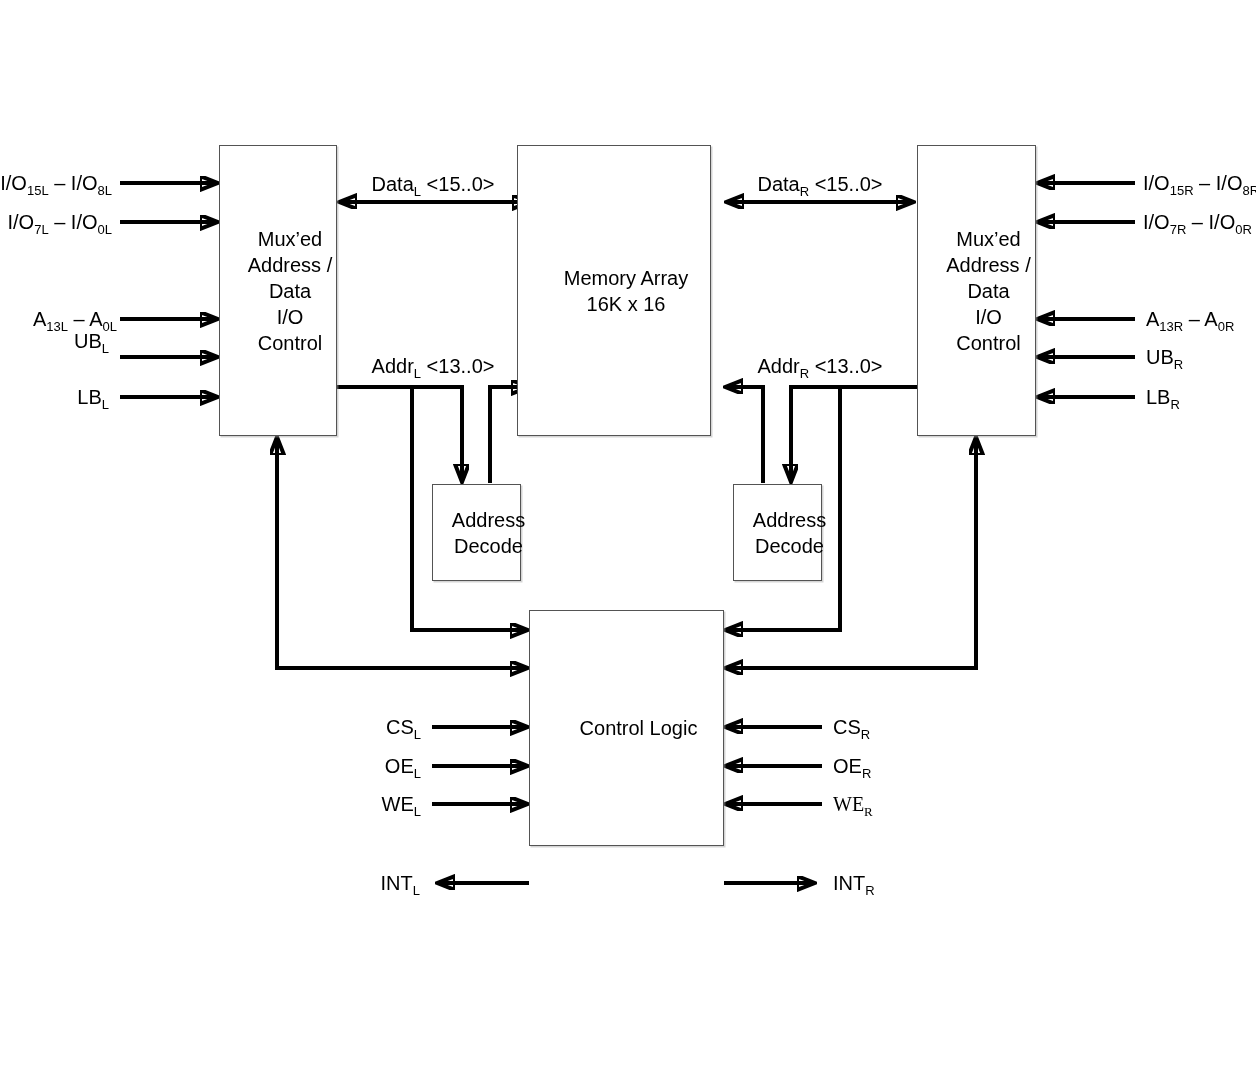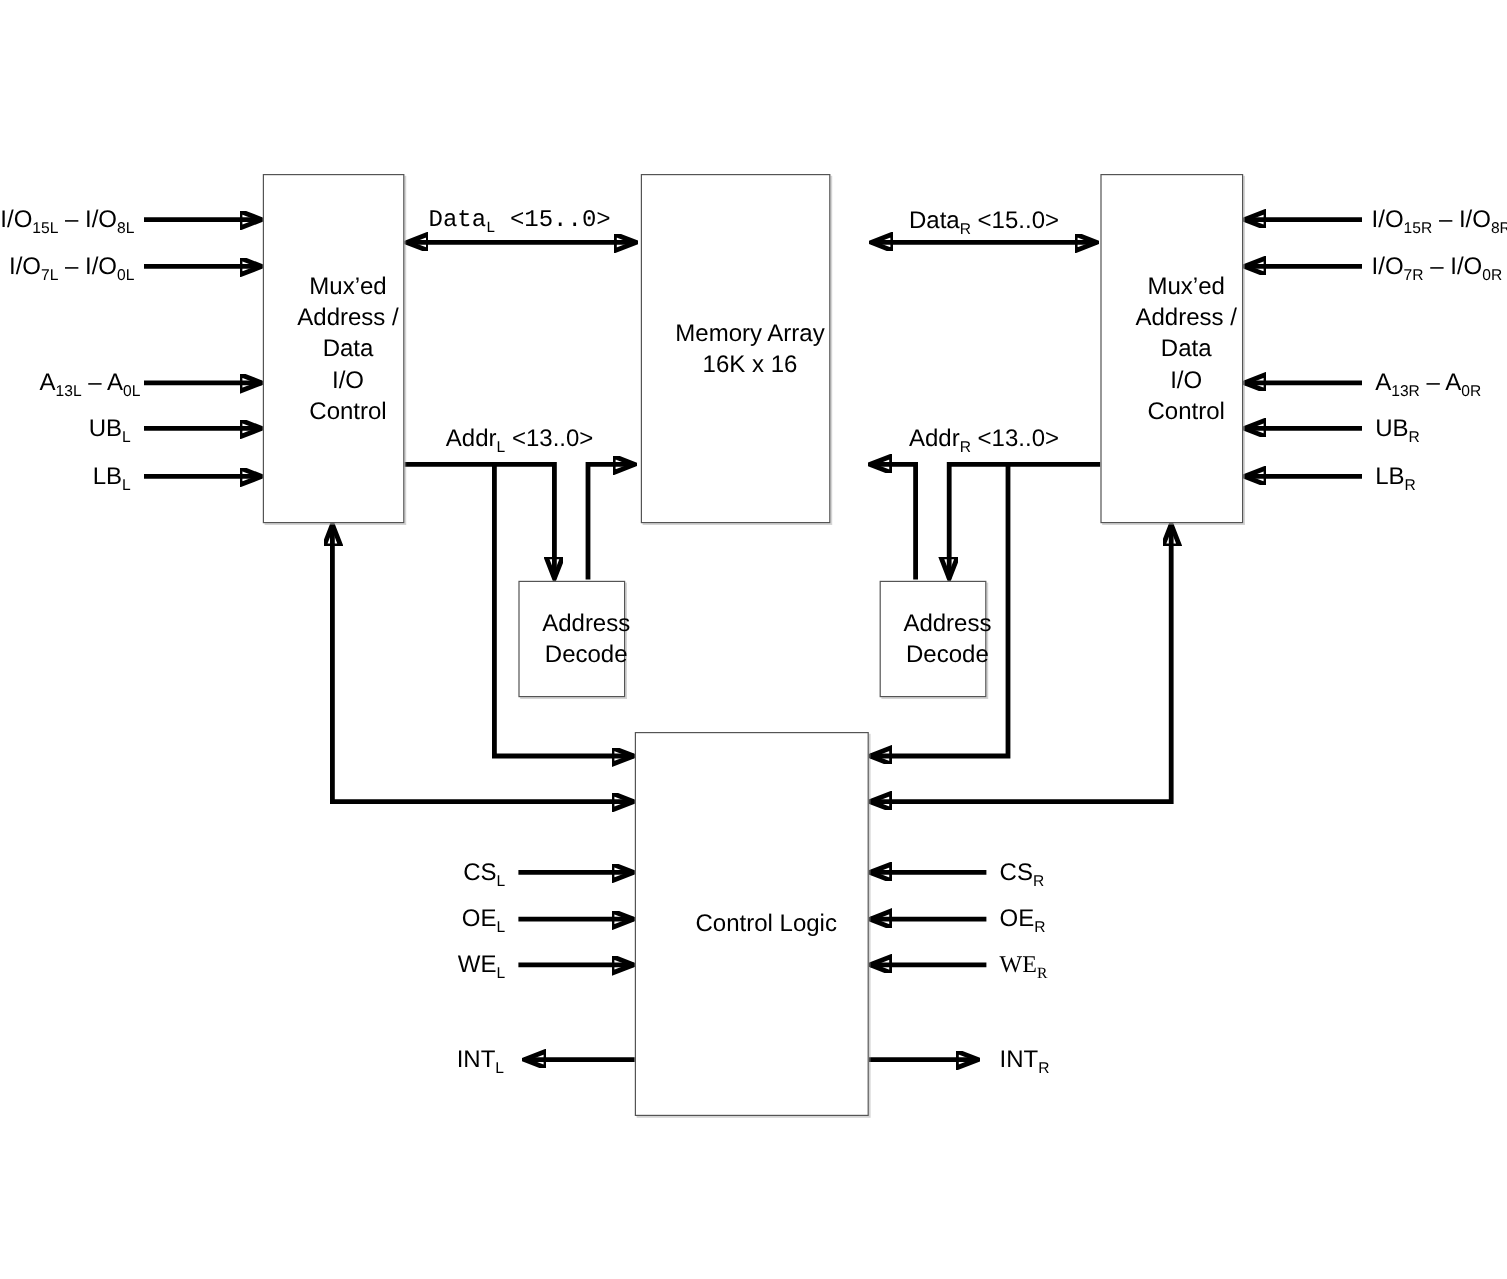--- a/index.html
+++ b/index.html
@@ -80,21 +80,21 @@
     <path d="M724,883 H815" marker-end="url(#arr)"></path>
   </svg>
 
   <div class="block" style="left:219px;top:145px;width:118px;height:291px;">
     <span class="block-label">Mux’ed
 Address /
 Data
 I/O Control</span>
   </div>
 
-  <div class="block" style="left:534px;top:145px;width:158px;height:291px;">
+  <div class="block" style="left:517px;top:145px;width:194px;height:291px;">
     <span class="block-label">Memory Array
 16K x 16</span>
   </div>
 
   <div class="block" style="left:917px;top:145px;width:119px;height:291px;">
     <span class="block-label">Mux’ed
 Address /
 Data
 I/O Control</span>
   </div>
@@ -102,37 +102,37 @@
   <div class="block" style="left:432px;top:484px;width:89px;height:97px;">
     <span class="block-label">Address
 Decode</span>
   </div>
 
   <div class="block" style="left:733px;top:484px;width:89px;height:97px;">
     <span class="block-label">Address
 Decode</span>
   </div>
 
-  <div class="block" style="left:529px;top:610px;width:195px;height:320px;">
+  <div class="block" style="left:529px;top:610px;width:195px;height:236px;">
     <span class="block-label">Control Logic</span>
   </div>
 
   <div class="lbl ralign" style="right:1144px;top:170px;">I/O<sub>15L</sub> – I/O<sub>8L</sub></div>
   <div class="lbl ralign" style="right:1144px;top:209px;">I/O<sub>7L</sub> – I/O<sub>0L</sub></div>
   <div class="lbl ralign" style="right:1139px;top:306px;">A<sub>13L</sub> – A<sub>0L</sub></div>
-  <div class="lbl ralign" style="right:1147px;top:344px;">UB<sub>L</sub></div>
+  <div class="lbl ralign" style="right:1147px;top:328px;">UB<sub>L</sub></div>
   <div class="lbl ralign" style="right:1147px;top:384px;">LB<sub>L</sub></div>
 
   <div class="lbl" style="left:1143px;top:170px;">I/O<sub>15R</sub> – I/O<sub>8R</sub></div>
   <div class="lbl" style="left:1143px;top:209px;">I/O<sub>7R</sub> – I/O<sub>0R</sub></div>
   <div class="lbl" style="left:1146px;top:306px;">A<sub>13R</sub> – A<sub>0R</sub></div>
   <div class="lbl" style="left:1146px;top:344px;">UB<sub>R</sub></div>
   <div class="lbl" style="left:1146px;top:384px;">LB<sub>R</sub></div>
 
-  <div class="lbl center" style="left:433px;top:171px;font-family:Liberation Mono, monospace;">Data<sub>L</sub> &lt;15..0&gt;</div>
+  <div class="lbl center" style="left:433px;top:171px;">Data<sub>L</sub> &lt;15..0&gt;</div>
   <div class="lbl center" style="left:820px;top:171px;">Data<sub>R</sub> &lt;15..0&gt;</div>
   <div class="lbl center" style="left:433px;top:353px;">Addr<sub>L</sub> &lt;13..0&gt;</div>
   <div class="lbl center" style="left:820px;top:353px;">Addr<sub>R</sub> &lt;13..0&gt;</div>
 
   <div class="lbl ralign" style="right:835px;top:714px;">CS<sub>L</sub></div>
   <div class="lbl ralign" style="right:835px;top:753px;">OE<sub>L</sub></div>
   <div class="lbl ralign" style="right:835px;top:791px;margin-left:36px;">WE<sub>L</sub></div>
   <div class="lbl ralign" style="right:836px;top:870px;">INT<sub>L</sub></div>
 
   <div class="lbl" style="left:833px;top:714px;">CS<sub>R</sub></div>

